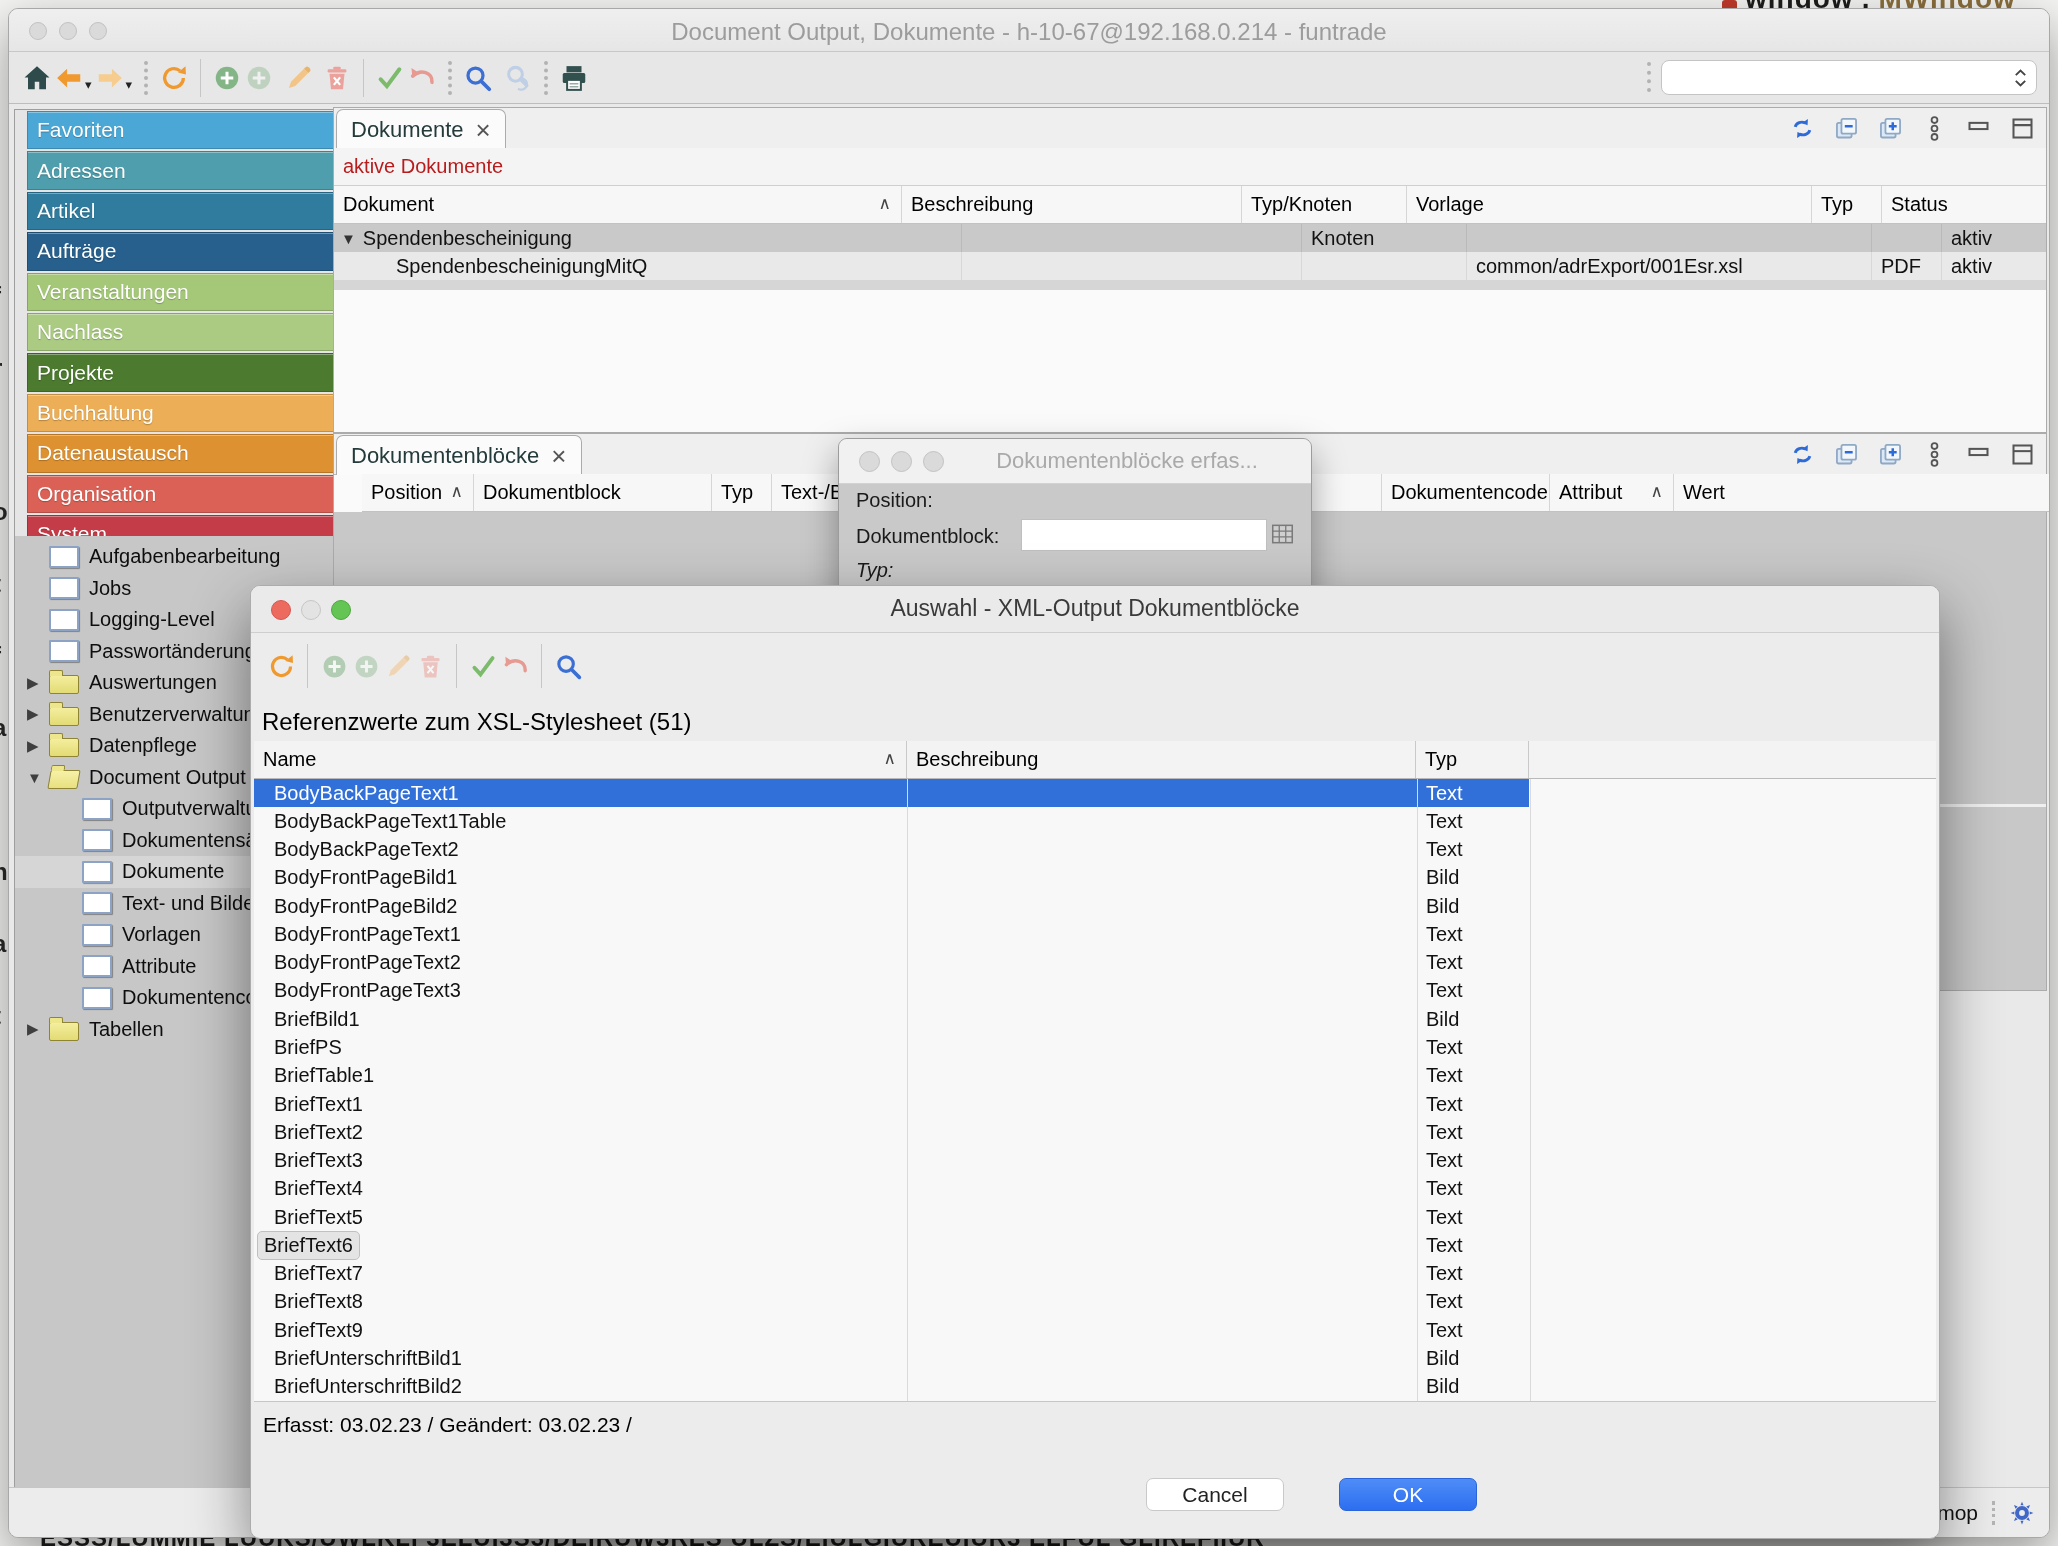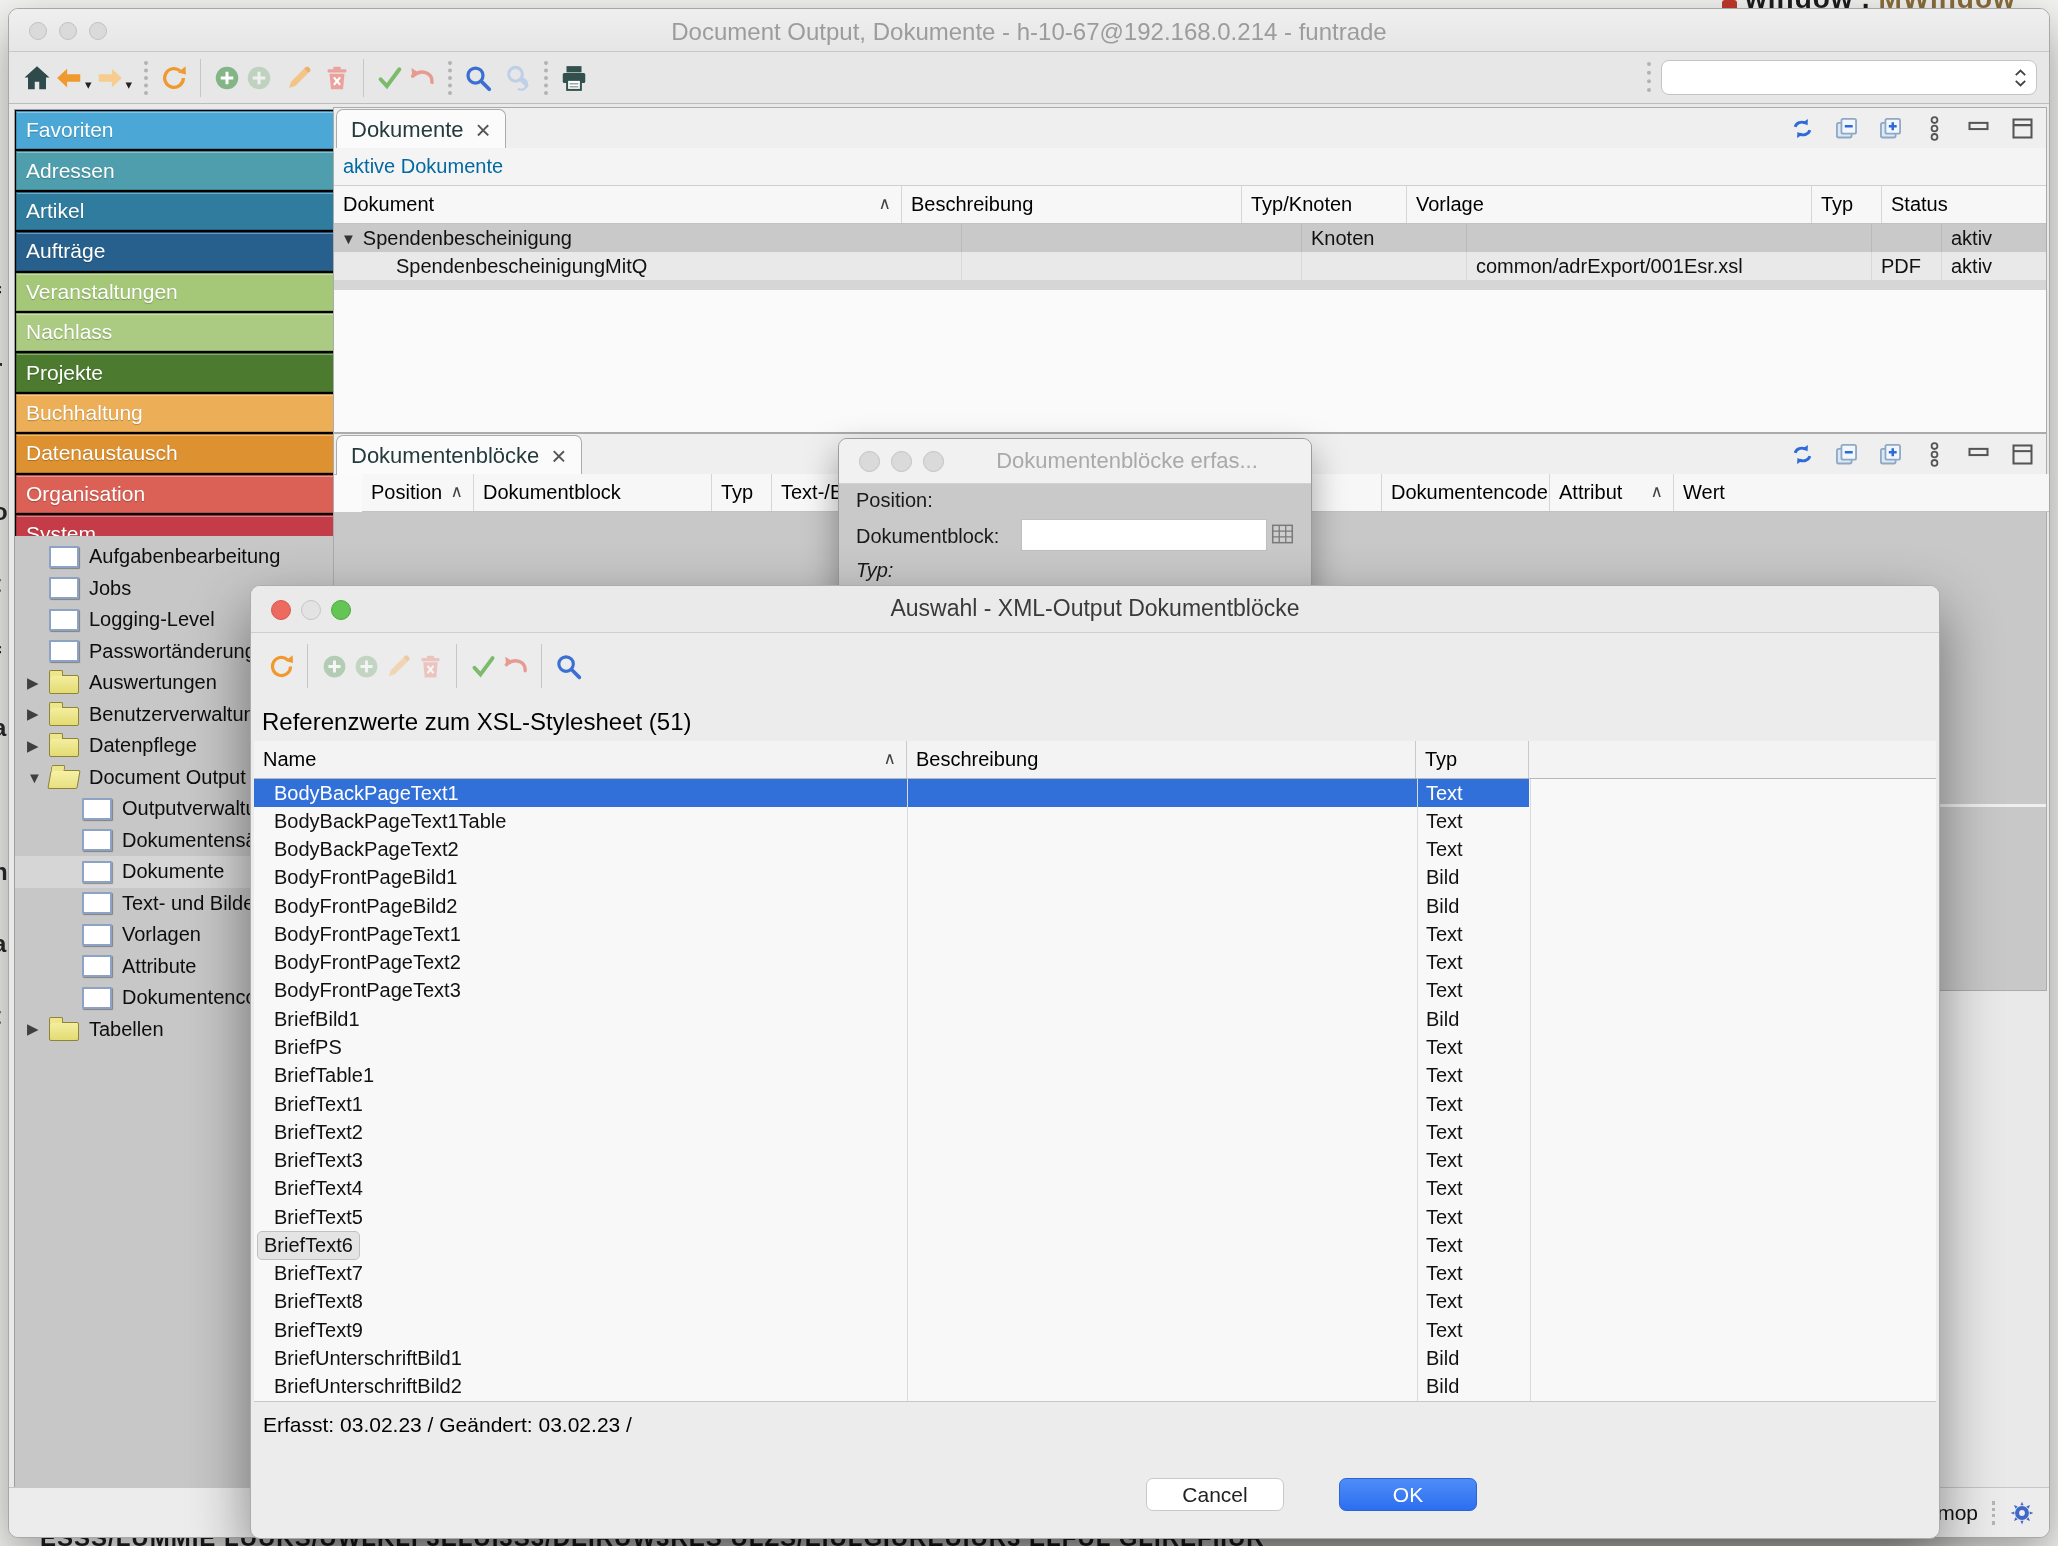--- a/index.html
+++ b/index.html
@@ -23,42 +23,42 @@
   .tbi{width:32px;height:32px;display:flex;align-items:center;justify-content:center;flex:0 0 auto;}
   .tbi svg{width:30px;height:30px;}
   .caret{font-size:13px;color:#222;margin:14px 2px 0 0;flex:0 0 auto;}
   .sep-dot{height:34px;border-left:4px dotted #B2B2B2;margin:0 10px;flex:0 0 auto;}
   .sep-line{height:38px;border-left:1px solid #C6C6C6;margin:0 10px;flex:0 0 auto;}
   .combo{position:absolute;right:12px;top:8px;width:374px;height:33px;background:#fff;border:1px solid #C4C4C4;border-radius:8px;display:flex;align-items:center;justify-content:flex-end;}
   .combo svg{width:15px;height:24px;margin-right:8px;}
   .combo-dots{position:absolute;right:398px;top:10px;height:30px;border-left:4px dotted #B2B2B2;}
   
   .sidebar{position:absolute;left:5px;top:100px;width:319px;height:1388px;border:1px solid #9E9E9E;background:#C7C7C7;overflow:hidden;}
-  .cats{position:absolute;left:0;top:0;width:100%;display:flex;flex-direction:column;gap:2px;background:#000000;padding:1px 1px;}
+  .cats{position:absolute;left:0;top:0;width:100%;display:flex;flex-direction:column;gap:2px;background:#e5e5e5;padding:1px 12px;}
   .cat{height:36.4px;background:var(--c);color:#fff;font-size:21px;display:flex;align-items:center;padding-left:9px;border:1px solid rgba(0,0,0,.18);box-shadow:inset 0 1px 0 rgba(255,255,255,.35);text-shadow:0 1px 1px rgba(0,0,0,.25);}
   .tree{position:absolute;left:0;top:426px;width:100%;bottom:0;background:#C7C7C7;padding-top:5px;}
   .tree-item{height:31.5px;display:flex;align-items:center;font-size:20px;color:#0E0E0E;white-space:nowrap;overflow:hidden;}
   .tree-item .tw{width:22px;margin-left:12px;font-size:15px;color:#3F3F3F;flex:0 0 auto;}
   .tree-item .tico{flex:0 0 auto;margin-right:10px;position:relative;}
   .tree-item.d2{padding-left:33px;}
   .tree-item.selected{background:#D6D6D6;}
   .ic-doc .tico{width:26px;height:18px;background:#fff;border:2px solid #8CA3C6;border-radius:1px;box-shadow:1px 1px 1px rgba(0,0,0,.35);}
   .ic-folder .tico,.ic-folder-open .tico{width:28px;height:17px;background:linear-gradient(#F4EE9E,#E3DB74);border:1px solid #8F8433;border-radius:2px;margin-top:4px;}
   .ic-folder .tico::before,.ic-folder-open .tico::before{content:"";position:absolute;top:-6px;left:-1px;width:12px;height:5px;background:#EDE68C;border:1px solid #8F8433;border-bottom:none;border-radius:2px 2px 0 0;}
   .ic-folder-open .tico{transform:skewX(-10deg);background:linear-gradient(#F7F1A8,#E8E07F);}
   
   .panel{position:absolute;background:#FAFAFA;border:1px solid #ABABAB;}
   .p-dok{left:324px;top:98px;width:1712px;height:324px;}
   .p-blk{left:324px;top:424px;width:1712px;height:556px;}
   .tabrow{position:absolute;left:0;top:0;width:100%;height:40px;background:#EFEFEF;border-bottom:1px solid #B9B9B9;}
   .tab{position:absolute;left:2px;top:1px;height:39px;background:#FBFBFB;border:1px solid #ABABAB;border-bottom:none;border-radius:7px 7px 0 0;display:flex;align-items:center;padding:0 14px;gap:12px;font-size:22px;color:#253B3B;}
   .tab .x{font-size:26px;color:#555;line-height:20px;}
   .panel-icons{position:absolute;right:10px;top:5px;height:30px;display:flex;align-items:center;gap:17px;}
   .panel-icons svg{width:27px;height:27px;}
-  .subtitle-row{position:absolute;left:0;top:40px;width:100%;height:38px;background:#F4F4F4;border-bottom:1px solid #CFCFCF;display:flex;align-items:center;padding-left:9px;font-size:20px;color:#0369a1;box-sizing:border-box;}
+  .subtitle-row{position:absolute;left:0;top:40px;width:100%;height:38px;background:#F4F4F4;border-bottom:1px solid #CFCFCF;display:flex;align-items:center;padding-left:9px;font-size:20px;color:#b91c1c;box-sizing:border-box;}
   .thead{position:absolute;left:0;width:100%;height:38px;background:#F7F7F7;border-bottom:1px solid #C2C2C2;display:flex;box-sizing:border-box;}
   .p-dok .thead{top:78px;}
   .p-blk .thead{top:40px;margin-left:28px;}
   .th{position:relative;display:flex;align-items:center;padding-left:9px;font-size:20px;color:#000;border-right:1px solid #D6D6D6;box-sizing:border-box;white-space:nowrap;overflow:hidden;}
   .sort{position:absolute;right:10px;top:7px;font-size:17px;color:#444;}
   .trow{position:absolute;left:0;width:100%;height:28px;display:flex;font-size:20px;box-sizing:border-box;}
   .td{display:flex;align-items:center;padding-left:9px;border-right:1px solid rgba(0,0,0,.07);box-sizing:border-box;white-space:nowrap;overflow:hidden;}
   .row1{top:116px;background:#C9C9C9;}
   .row2{top:144px;background:#E9E9E9;}
   .row3{top:172px;height:10px;background:#D6D6D6;}

